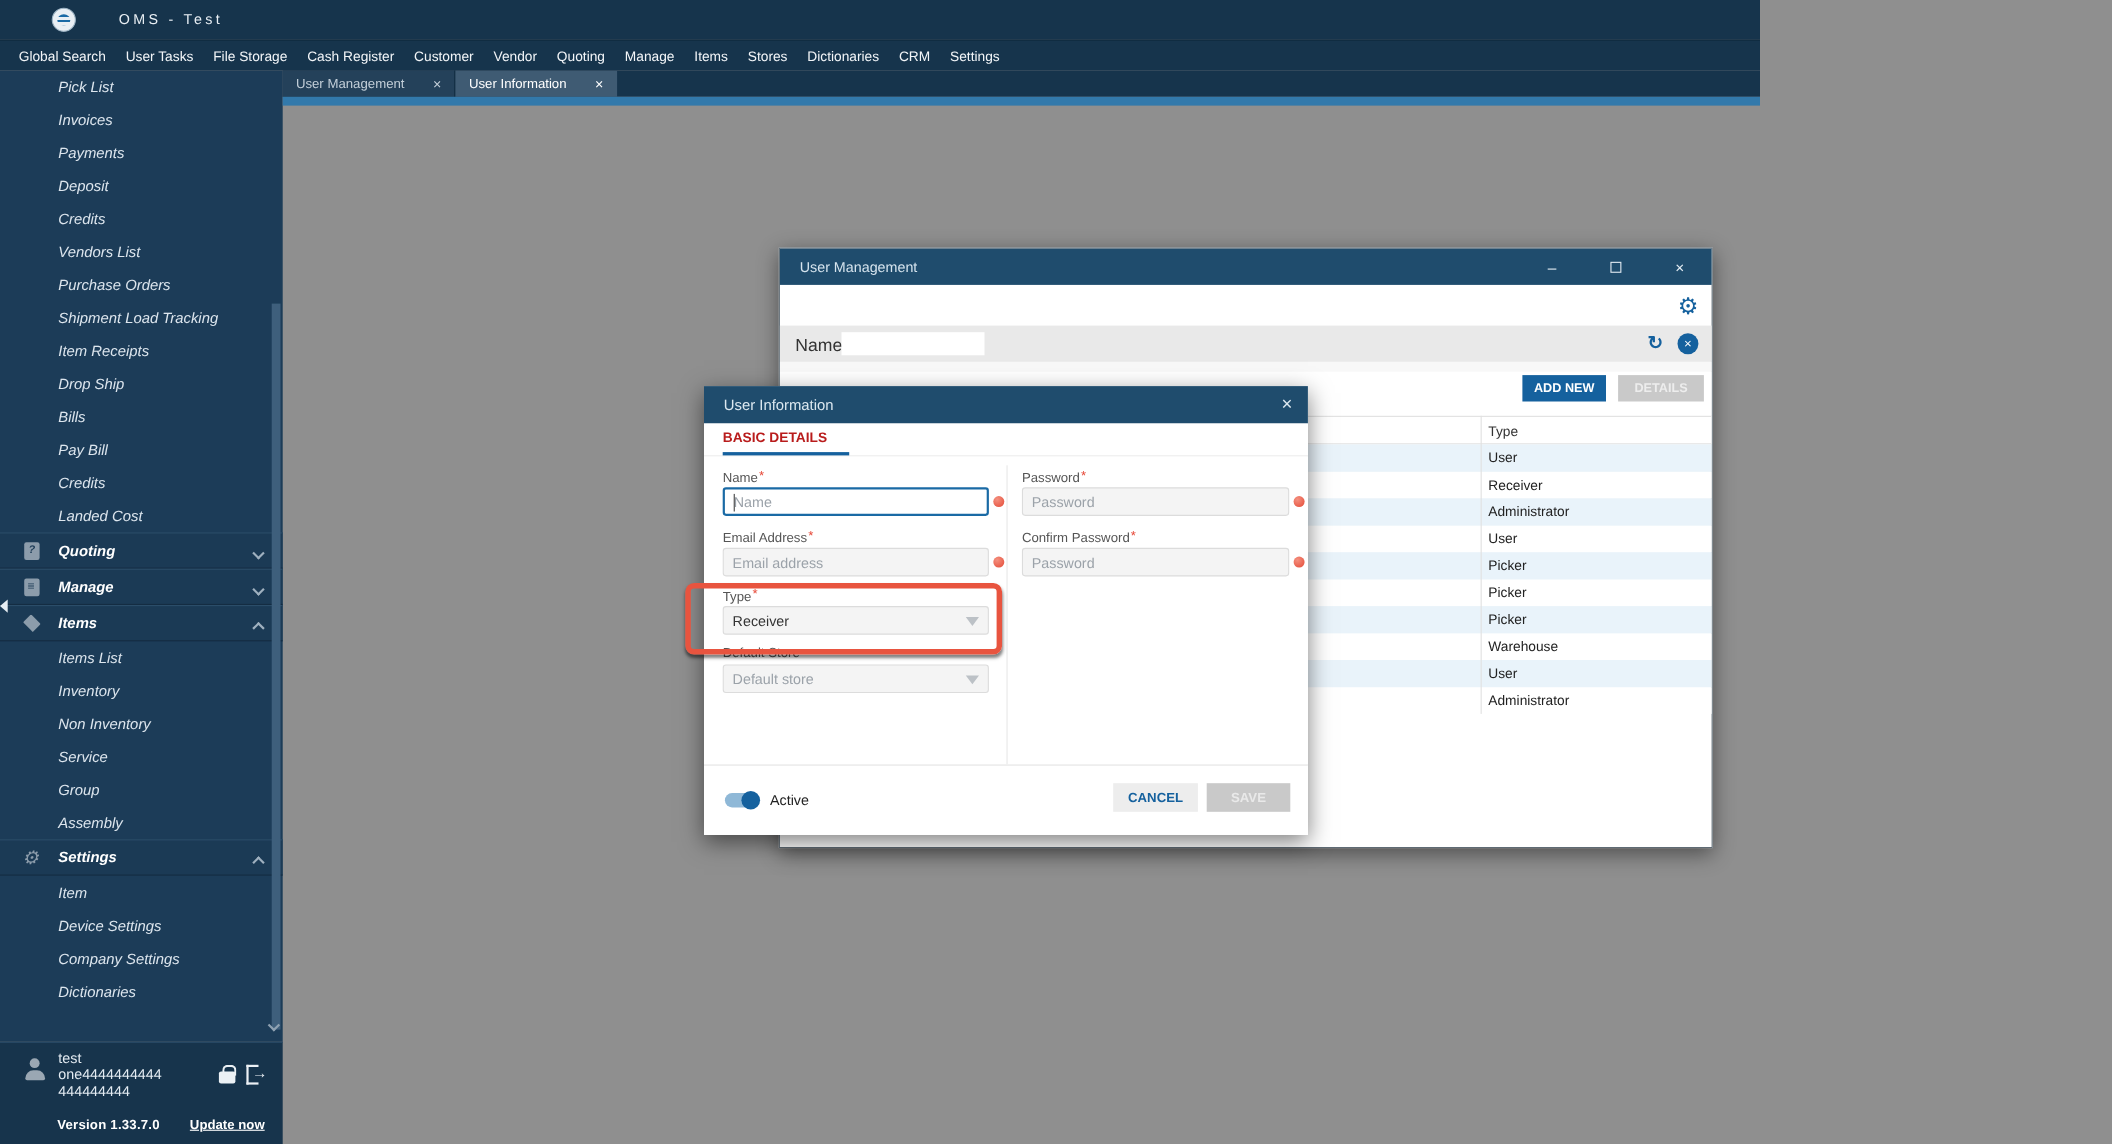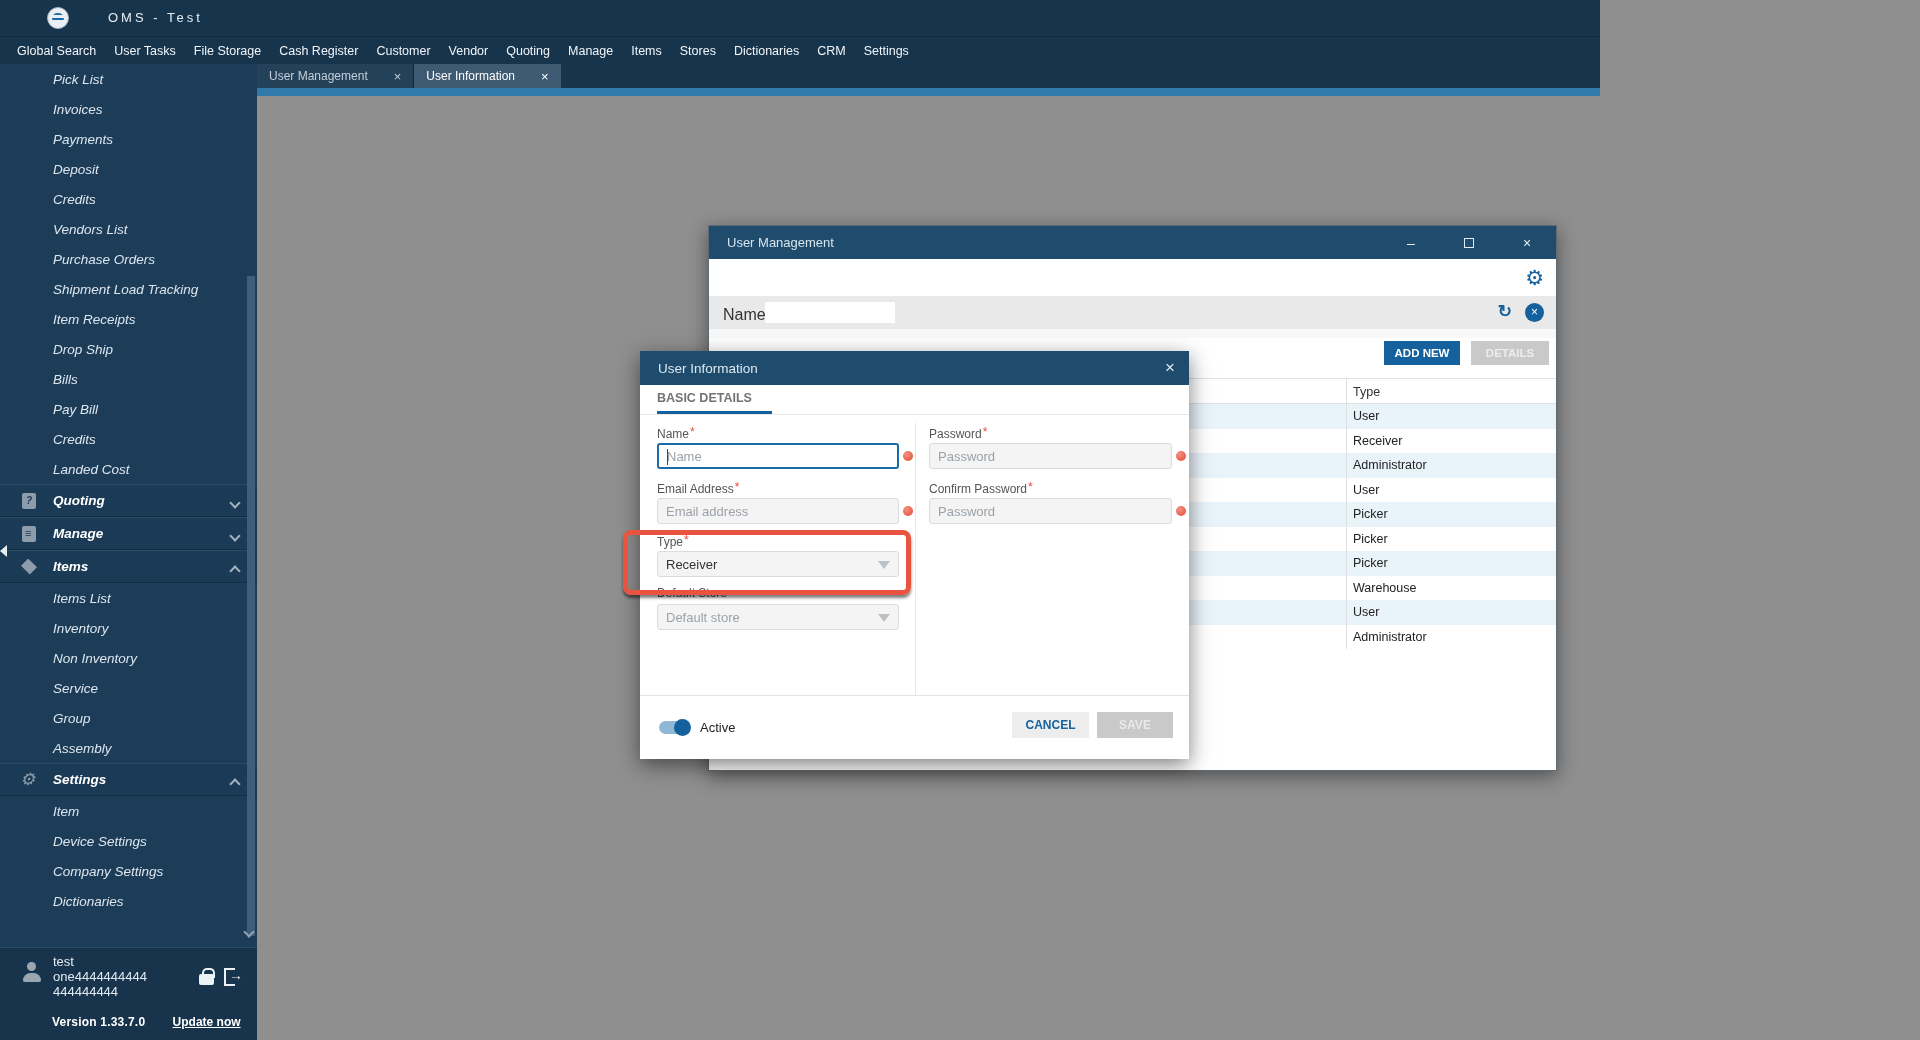--- a/index.html
+++ b/index.html
@@ -103,21 +103,21 @@
   .trow:nth-of-type(odd) { background:#e9f3fa; }
   .tcell-type { position:absolute; left:644px; top:5px; font-size:12.5px; color:#222; }
 
   
   .ui-dialog { position:absolute; left:640px; top:351px; width:549px; height:408px; background:#ffffff; z-index:20;
                box-shadow:0 6px 20px rgba(0,0,0,0.5); }
   .ui-titlebar { position:absolute; left:0; top:0; right:0; height:34px; background:#1f4c6d; display:flex; align-items:center; }
   .ui-title { color:#dce8f0; font-size:13.5px; margin-left:18px; }
   .ui-close { position:absolute; right:14px; top:7px; color:#dce8f0; font-size:17px; }
   .ui-tabrow { position:absolute; left:0; top:34px; right:0; height:30px; background:#ffffff; border-bottom:1px solid #e8e8e8; }
-  .ui-tab { position:absolute; left:17px; top:6px; color:#737373; font-size:12.5px; font-weight:bold; }
+  .ui-tab { position:absolute; left:17px; top:6px; color:#b91c1c; font-size:12.5px; font-weight:bold; }
   .ui-tab-underline { position:absolute; left:17px; bottom:0; width:115px; height:3px; background:#15619e; }
   .ui-body { position:absolute; left:0; top:64px; right:0; height:280px; background:#ffffff; }
   .v-divider { position:absolute; left:275px; top:8px; width:1px; height:272px; background:#e8e8e8; }
   .f-label { position:absolute; font-size:12px; color:#555; }
   .f-label .req { color:#e74c3c; font-size:12px; vertical-align:2px; margin-left:1px; }
   .f-input { position:absolute; height:26px; border-radius:3px; font-size:13px; display:flex; align-items:center; padding:0 8px; }
   .f-input .ph { color:#9ba2a9; }
   .f-input .val { color:#333; }
   .in-name { left:17px; top:28px; width:242px; background:#ffffff; border:2px solid #1a6aa5; }
   .caret { position:absolute; left:8px; top:4px; width:1px; height:16px; background:#444; }

